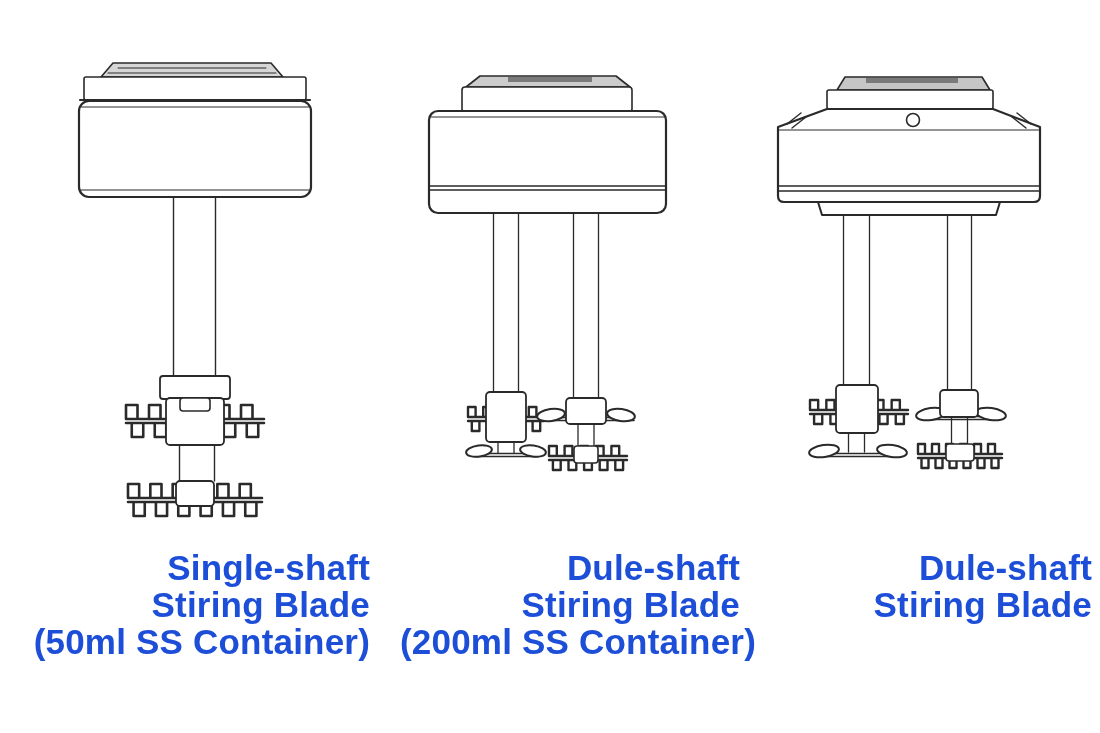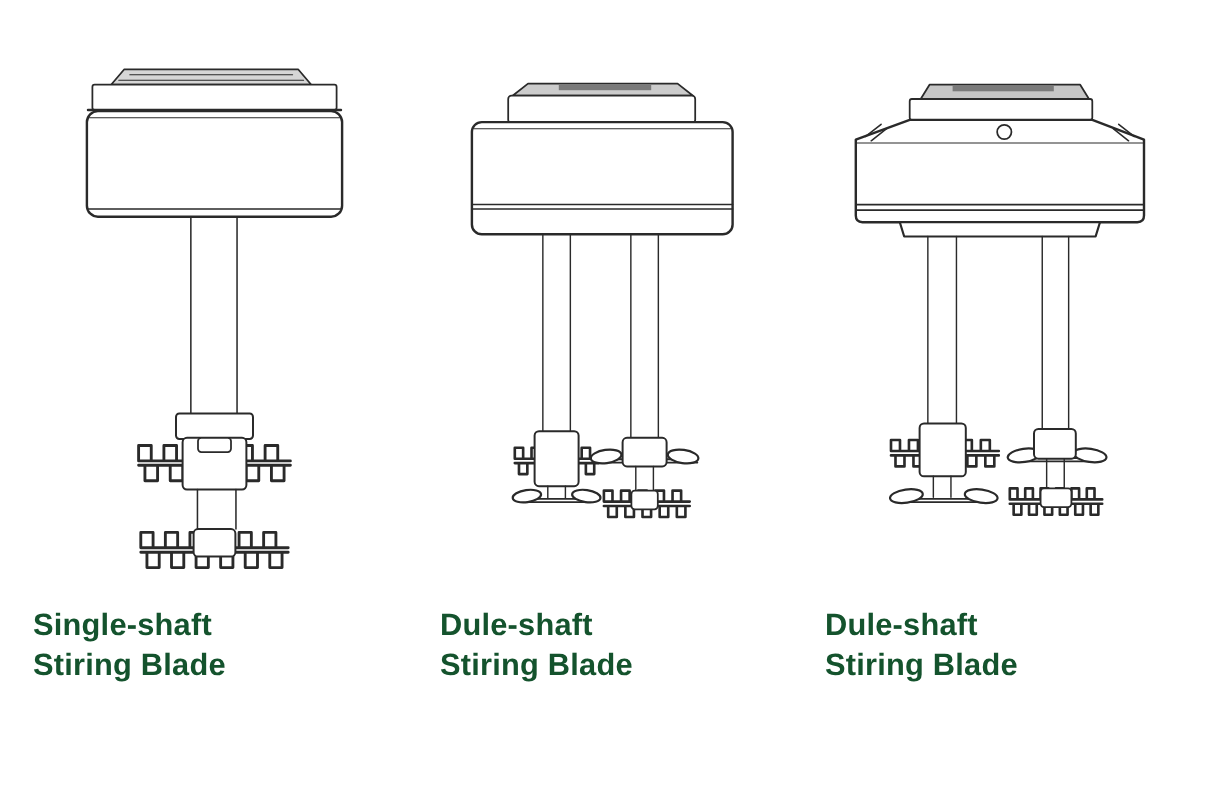--- a/index.html
+++ b/index.html
@@ -4,22 +4,22 @@
 <style>
   html,body{margin:0;padding:0;}
   body{
     width:1100px;height:733px;position:relative;overflow:hidden;
     background:#ffffff;
     font-family:"Liberation Sans","DejaVu Sans",sans-serif;
   }
   .stage{position:absolute;inset:0;}
   svg.art{position:absolute;left:0;top:0;}
   .caption{
-    position:absolute;top:549px;text-align:left;
-    font-weight:bold;font-size:28px;line-height:37px;color:#14532d;
+    position:absolute;top:549px;text-align:right;
+    font-weight:bold;font-size:35px;line-height:37px;color:#1d4ed8;
     letter-spacing:0.2px;white-space:nowrap;
   }
   .cap-1{left:30px;width:340px;}
   .cap-2{left:400px;width:340px;}
   .cap-3{left:750px;width:342px;}
   .caption div{display:block;}
 </style>
 </head>
 <body>
 
@@ -147,22 +147,24 @@
         <line x1="967.5" y1="417" x2="967.5" y2="444"></line>
       </g>
       <path stroke-width="2.4" d="M 918 454 v -10 h 7 v 10 h 7 v -10 h 7 v 10 h 7 v -10 h 7 v 10 h 7 v -10 h 7 v 10 h 7 v -10 h 7 v 10 h 7 v -10 h 7 v 10 h 7 M 918 458 h 3.5 v 10 h 7 v -10 h 7 v 10 h 7 v -10 h 7 v 10 h 7 v -10 h 7 v 10 h 7 v -10 h 7 v 10 h 7 v -10 h 7 v 10 h 7 v -10 h 3.5 M 918 454 H 1002 M 918 458 H 1002"></path>
       <rect x="946" y="444" width="28" height="17" rx="3" fill="#ffffff" stroke-width="1.6"></rect>
     </g>
   </svg>
 
   <div class="caption cap-1">
     <div>Single-shaft</div>
     <div>Stiring Blade</div>
+    <div>(50ml SS Container)</div>
   </div>
   <div class="caption cap-2">
     <div>Dule-shaft</div>
     <div>Stiring Blade</div>
+    <div>(200ml SS Container)</div>
   </div>
   <div class="caption cap-3">
     <div>Dule-shaft</div>
     <div>Stiring Blade</div>
   </div>
 </div>
 
 </body></html>

